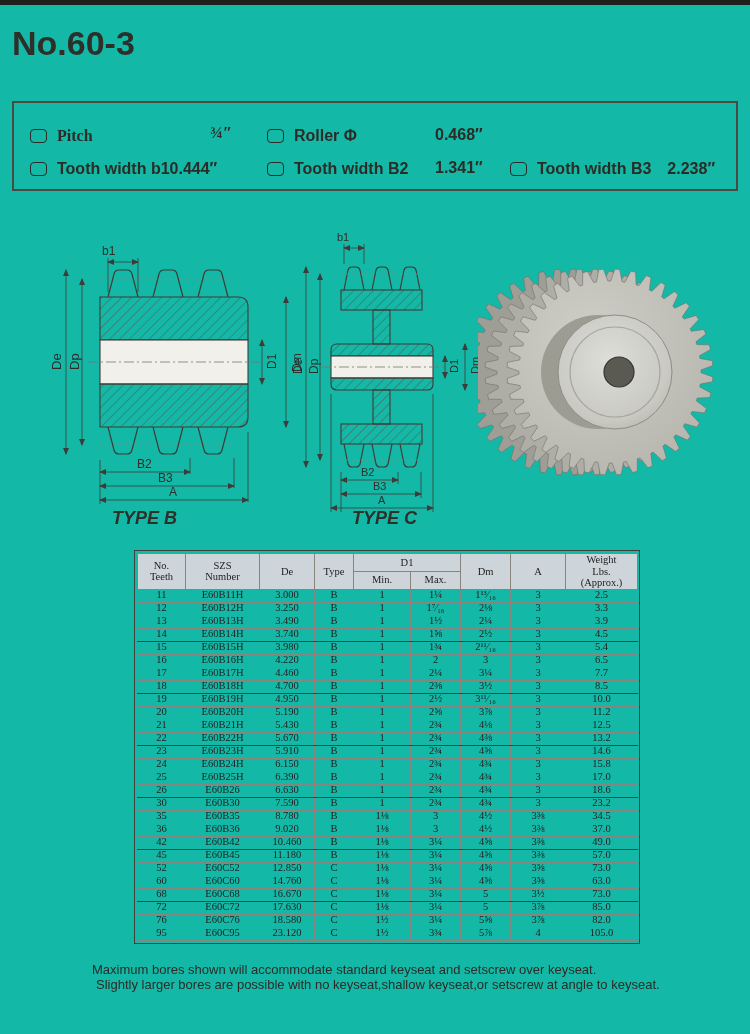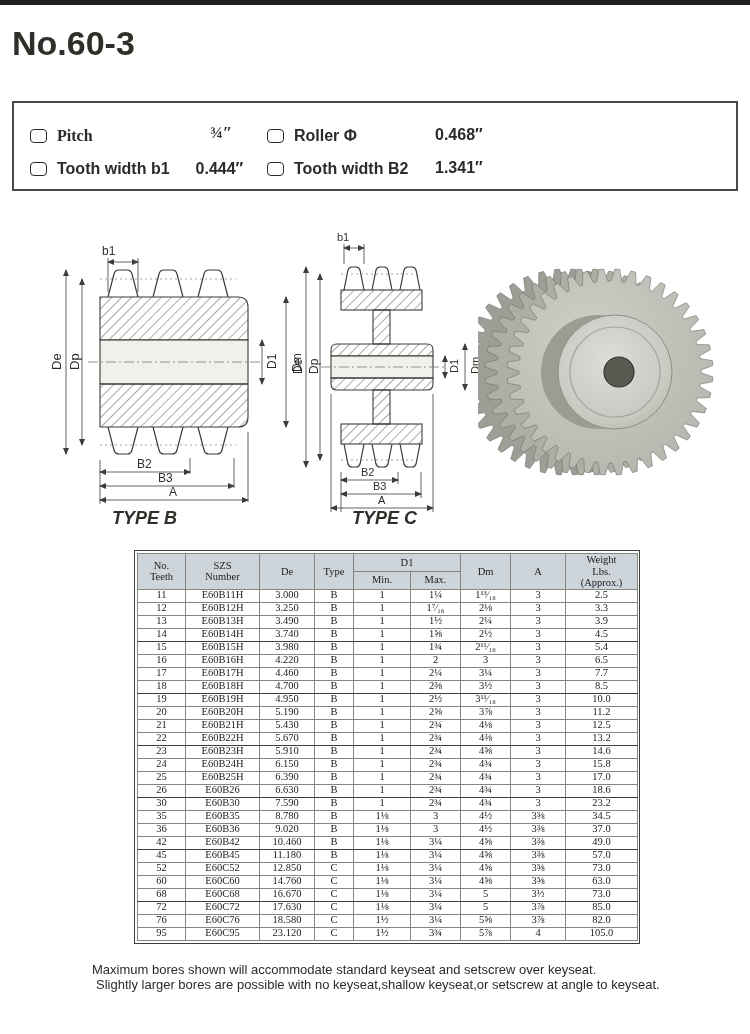--- a/index.html
+++ b/index.html
@@ -1,30 +1,30 @@
 <!DOCTYPE html>
 <html><head>
 <meta charset="utf-8">
 <style>
   html,body{margin:0;padding:0;background:#d8d6d0;}
-  .page{position:relative;width:750px;height:1034px;background:#ffffff;overflow:hidden;
+  .page{position:relative;width:750px;height:1034px;background:#14b8a6;overflow:hidden;
         font-family:"Liberation Sans",sans-serif;color:#2b2b27;}
   .topbar{position:absolute;left:0;top:0;width:750px;height:5px;background:#1e1e1b;}
 
   .doc-no{position:absolute;left:12px;top:24px;font-size:34px;font-weight:bold;color:#2f2f2a;letter-spacing:0px;}
   .doc-title{position:absolute;left:196px;top:22px;font-size:44px;font-weight:bold;color:#34342f;letter-spacing:1px;}
 
   .spec-box{position:absolute;left:12px;top:101px;width:722px;height:86px;border:2px solid #4a4a44;}
   .spec-item{position:absolute;display:flex;align-items:center;}
   .cbx{display:inline-block;width:15px;height:12px;border:1.6px solid #2b2b27;border-radius:4px;margin-right:10px;flex:0 0 auto;}
   .spec-label{font-weight:bold;font-size:16px;white-space:nowrap;}
   .spec-value{font-weight:bold;font-size:16px;white-space:nowrap;}
   .s1{left:16px;top:24px;font-family:Liberation Serif, serif;} .s1 .spec-value{position:absolute;left:180px;top:-4px;font-size:17px;}
   .s2{left:253px;top:24px;} .s2 .spec-label{font-weight:600;} .s2 .spec-value{position:absolute;left:168px;top:-1px;}
-  .s3{left:16px;top:57px;} .s3 .spec-value{margin-left:26px;}
+  .s3{left:16px;top:57px;} .s3 .spec-value{margin-left:0;}
   .s4{left:253px;top:57px;} .s4 .spec-value{position:absolute;left:168px;top:-1px;}
   .s5{left:496px;top:57px;} .s5 .spec-value{margin-left:16px;}
 
   .diagram{position:absolute;}
   .diag-b{left:38px;top:222px;}
   .diag-c{left:293px;top:222px;}
   .diag-caption{position:absolute;font-size:18px;font-weight:bold;font-style:italic;color:#2f2f2a;}
   .cap-b{left:112px;top:508px;}
   .cap-c{left:352px;top:508px;}
   .photo{position:absolute;left:478px;top:232px;width:264px;height:280px;}
@@ -73,20 +73,25 @@
     </div>
     <div class="spec-item s3">
       <span class="cbx"></span>
       <span class="spec-label">Tooth width b1</span>
       <span class="spec-value">0.444″</span>
     </div>
     <div class="spec-item s4">
       <span class="cbx"></span>
       <span class="spec-label">Tooth width B2</span>
       <span class="spec-value">1.341″</span>
+    </div>
+    <div class="spec-item s5">
+      <span class="cbx"></span>
+      <span class="spec-label">Tooth width B3</span>
+      <span class="spec-value">2.238″</span>
     </div>
   </div>
 
   <div class="diagram diag-b">
     <svg width="270" height="285" viewBox="0 0 270 285">
       <defs>
         <pattern id="hatchB" width="7" height="7" patternTransform="rotate(45)" patternUnits="userSpaceOnUse">
           <line x1="0" y1="0" x2="0" y2="7" stroke="#55554f" stroke-width="1"></line>
         </pattern>
         <marker id="arB" markerWidth="7" markerHeight="6" refX="6" refY="3" orient="auto" markerUnits="userSpaceOnUse">

